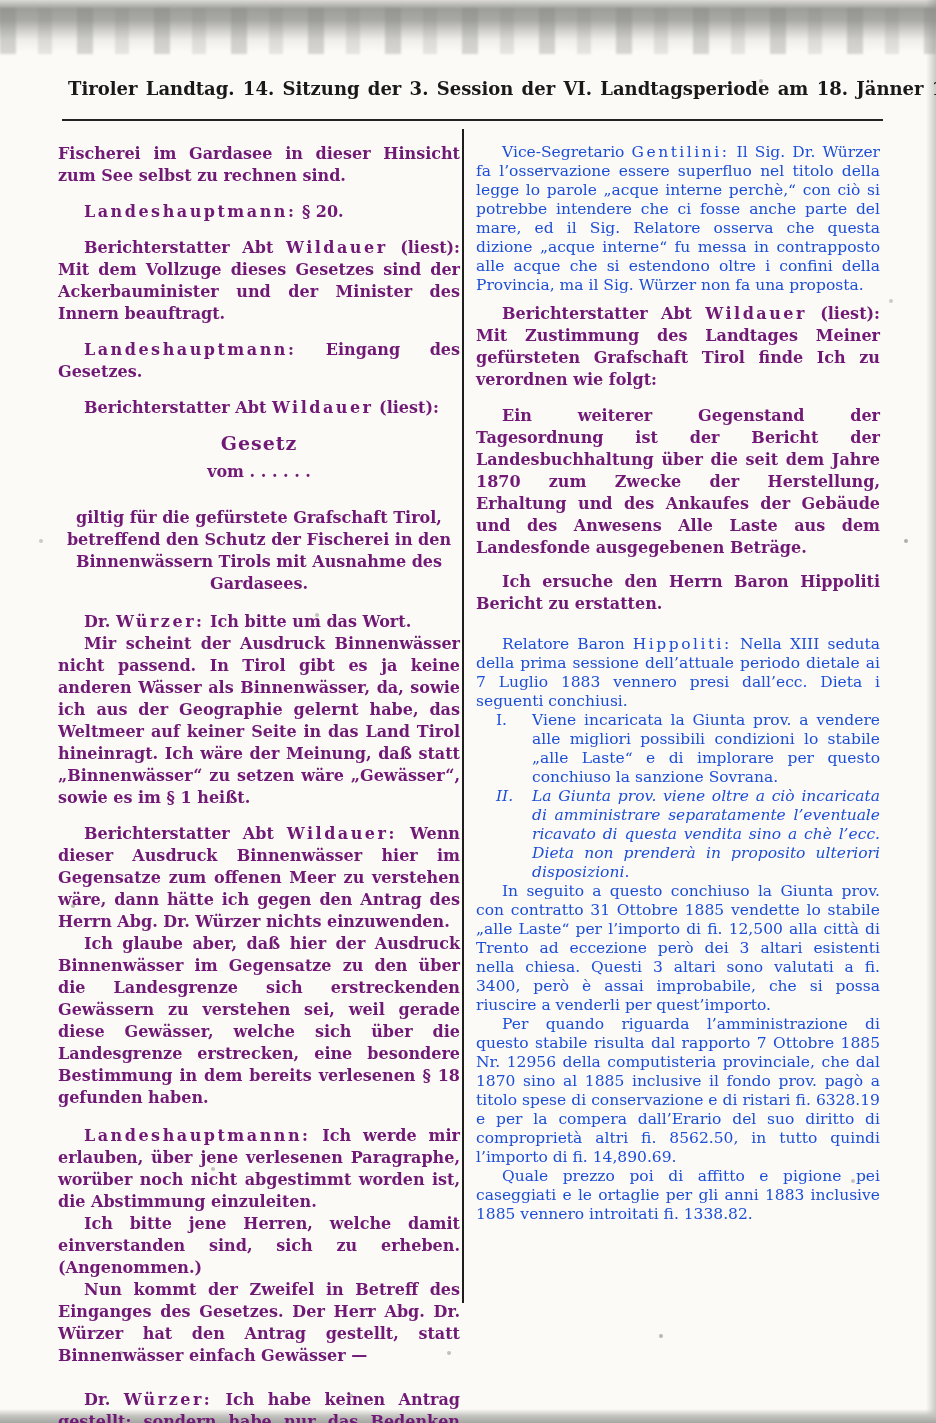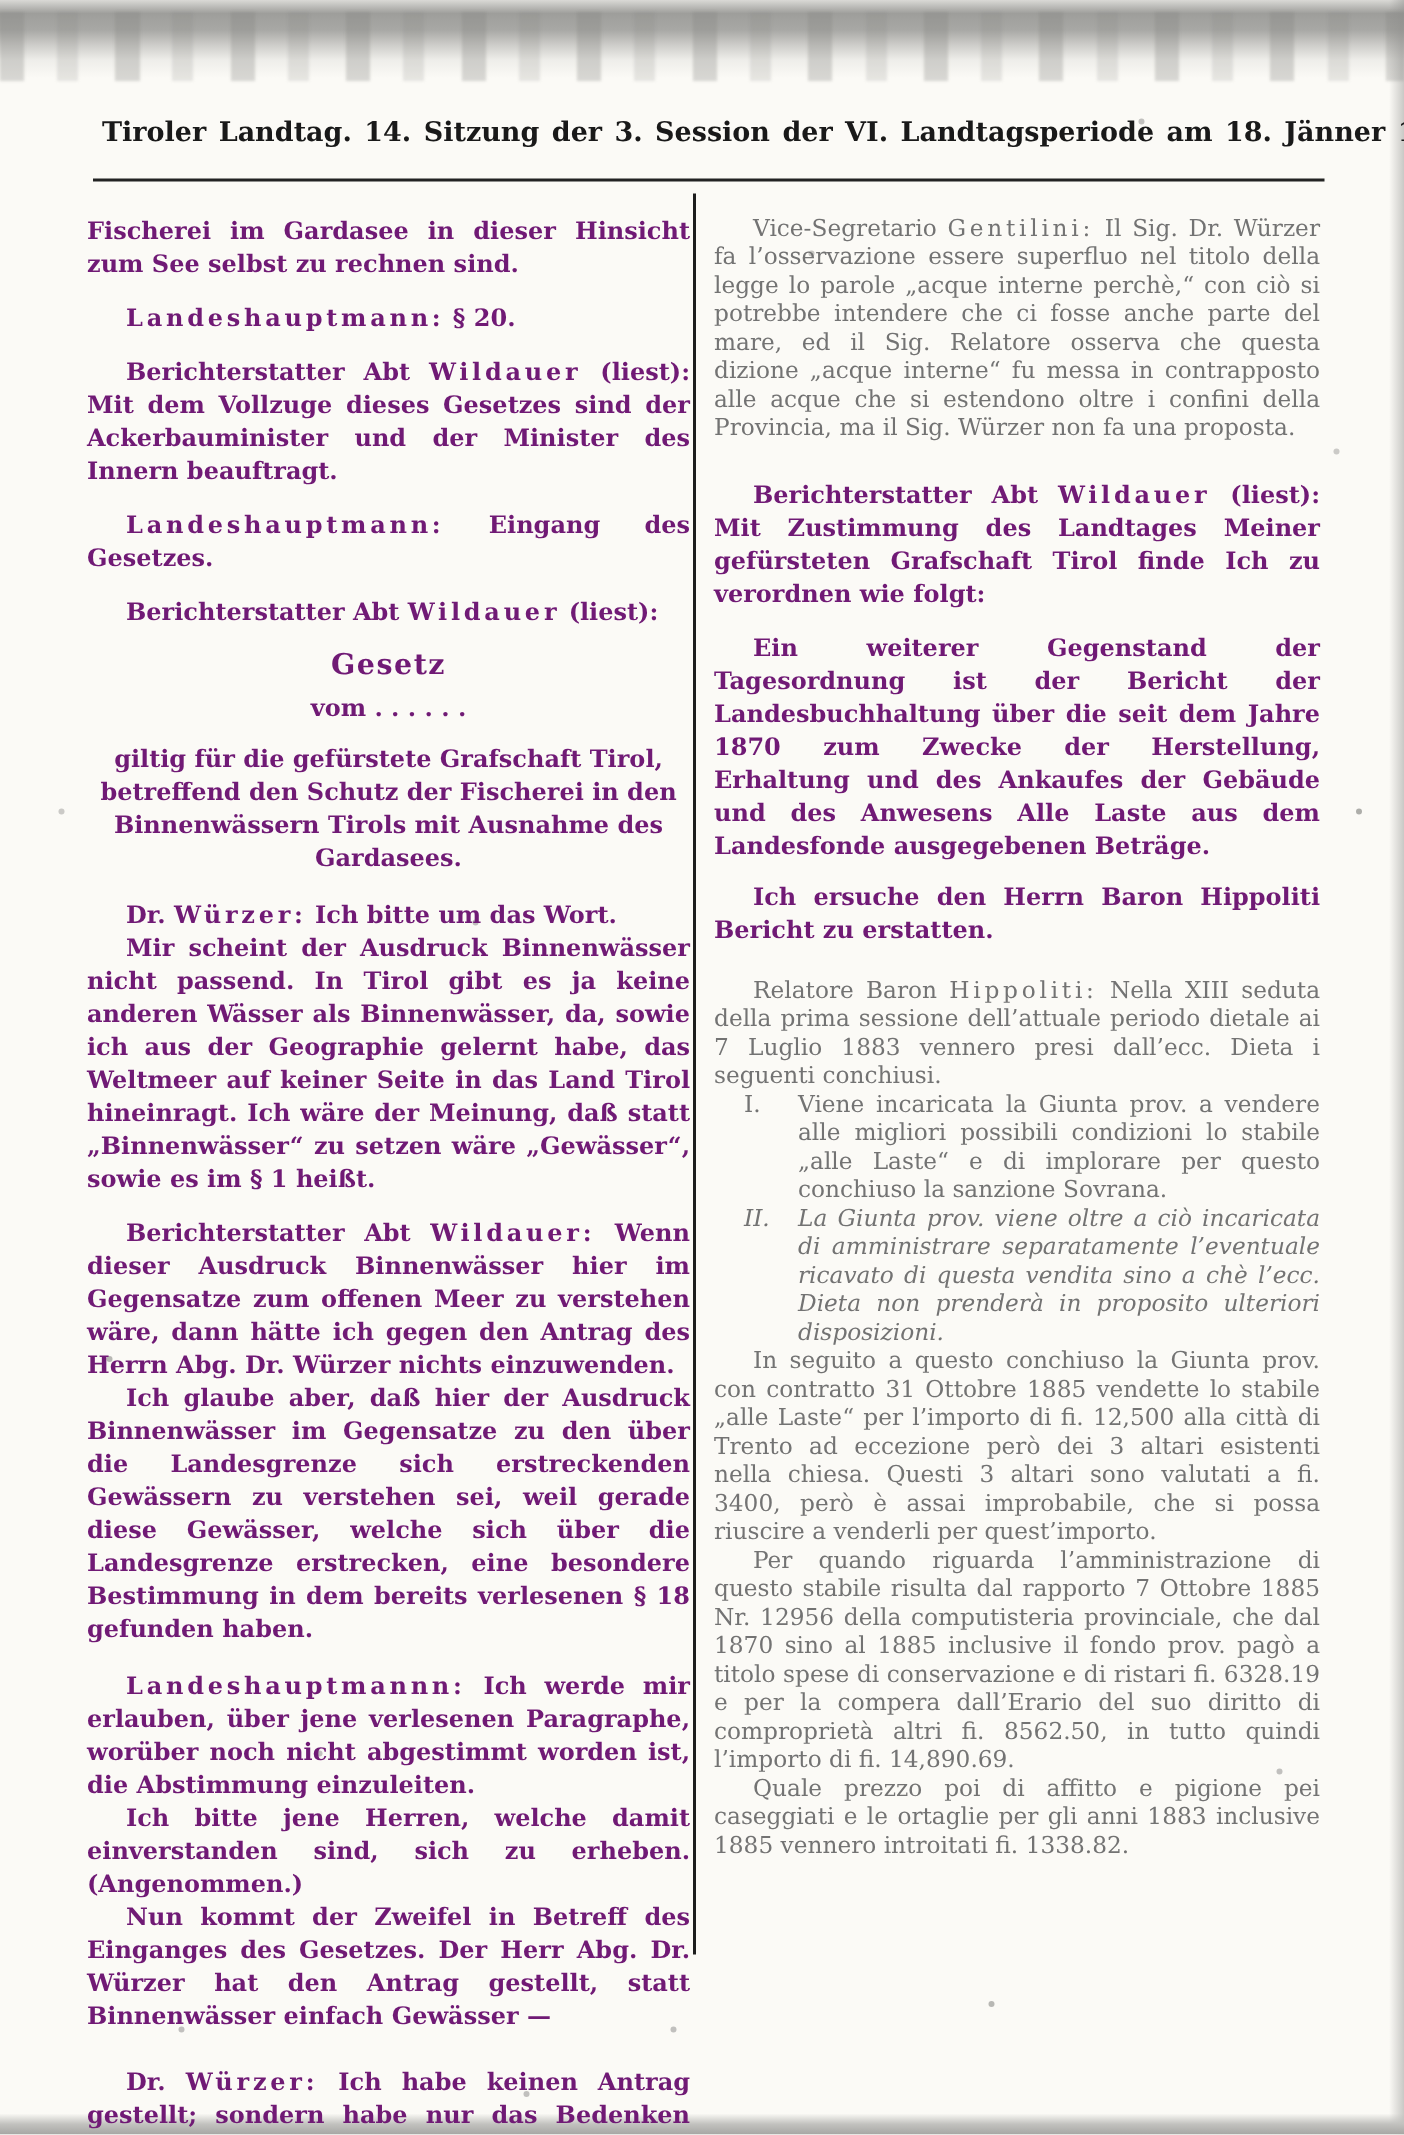--- a/index.html
+++ b/index.html
@@ -53,21 +53,21 @@
   }
   .col-divider{
     position:absolute;top:129px;left:462px;width:2px;height:1174px;background:#1d1d1d;
   }
   
   .col{position:absolute;top:143px;}
   .col-left{left:58px;width:402px;}
   .col-right{left:476px;width:404px;}
   .blk{margin:0;text-align:justify;}
   .de{font-weight:bold;color:#701a75;font-size:16px;line-height:22px;}
-  .it{font-weight:normal;color:#737373;font-size:15.5px;line-height:19.5px;}
+  .it{font-weight:normal;color:#1d4ed8;font-size:15.5px;line-height:19.5px;}
   .col-right .it{line-height:19px;}
   .p{text-indent:26px;}
   .p0{text-indent:0;}
   .c{text-align:center;text-indent:0;}
   .h{text-align:center;text-indent:0;font-size:19px;line-height:24px;letter-spacing:1px;}
   .li{padding-left:56px;text-indent:0;position:relative;}
   .li .marker{position:absolute;left:20px;top:0;}
   .spaced{letter-spacing:2.5px;}
 </style>
 </head>
@@ -88,33 +88,33 @@
   <div class="col-divider"></div>
 
   <div class="col col-left">
       <p class="blk p0 de" style="margin-top: 0px;">Fischerei im Gardasee in dieser Hinsicht zum See selbst zu rechnen sind.</p>
       <p class="blk p de" style="margin-top: 14px;"><span class="spaced">Landeshauptmann:</span> § 20.</p>
       <p class="blk p de" style="margin-top: 14px;">Berichterstatter Abt <span class="spaced">Wildauer</span> (liest): Mit dem Vollzuge dieses Gesetzes sind der Ackerbauminister und der Minister des Innern beauftragt.</p>
       <p class="blk p de" style="margin-top: 14px;"><span class="spaced">Landeshauptmann:</span> Eingang des Gesetzes.</p>
       <p class="blk p de" style="margin-top: 14px;">Berichterstatter Abt <span class="spaced">Wildauer</span> (liest):</p>
       <p class="blk h de" style="margin-top: 12px;">Gesetz</p>
       <p class="blk c de" style="margin-top: 6px;">vom  .   .   .   .   .   .</p>
-      <p class="blk c de" style="margin-top: 12px;">giltig für die gefürstete Grafschaft Tirol, betreffend den Schutz der Fischerei in den Binnenwässern Tirols mit Ausnahme des Gardasees.</p>
+      <p class="blk c de" style="margin-top: 24px;">giltig für die gefürstete Grafschaft Tirol, betreffend den Schutz der Fischerei in den Binnenwässern Tirols mit Ausnahme des Gardasees.</p>
       <p class="blk p de" style="margin-top: 16px;">Dr. <span class="spaced">Würzer:</span> Ich bitte um das Wort.</p>
       <p class="blk p de" style="margin-top: 0px;">Mir scheint der Ausdruck Binnenwässer nicht passend. In Tirol gibt es ja keine anderen Wässer als Binnenwässer, da, sowie ich aus der Geographie gelernt habe, das Weltmeer auf keiner Seite in das Land Tirol hineinragt. Ich wäre der Meinung, daß statt „Binnenwässer“ zu setzen wäre „Gewässer“, sowie es im § 1 heißt.</p>
       <p class="blk p de" style="margin-top: 14px;">Berichterstatter Abt <span class="spaced">Wildauer:</span> Wenn dieser Ausdruck Binnenwässer hier im Gegensatze zum offenen Meer zu verstehen wäre, dann hätte ich gegen den Antrag des Herrn Abg. Dr. Würzer nichts einzuwenden.</p>
       <p class="blk p de" style="margin-top: 0px;">Ich glaube aber, daß hier der Ausdruck Binnenwässer im Gegensatze zu den über die Landesgrenze sich erstreckenden Gewässern zu verstehen sei, weil gerade diese Gewässer, welche sich über die Landesgrenze erstrecken, eine besondere Bestimmung in dem bereits verlesenen § 18 gefunden haben.</p>
       <p class="blk p de" style="margin-top: 16px;"><span class="spaced">Landeshauptmannn:</span> Ich werde mir erlauben, über jene verlesenen Paragraphe, worüber noch nicht abgestimmt worden ist, die Abstimmung einzuleiten.</p>
       <p class="blk p de" style="margin-top: 0px;">Ich bitte jene Herren, welche damit einverstanden sind, sich zu erheben. (Angenommen.)</p>
       <p class="blk p de" style="margin-top: 0px;">Nun kommt der Zweifel in Betreff des Einganges des Gesetzes. Der Herr Abg. Dr. Würzer hat den Antrag gestellt, statt Binnenwässer einfach Gewässer —</p>
       <p class="blk p de" style="margin-top: 22px;">Dr. <span class="spaced">Würzer:</span> Ich habe keinen Antrag gestellt; sondern habe nur das Bedenken angeregt.</p>
     </div>
   <div class="col col-right">
       <p class="blk p it" style="margin-top: 0px;">Vice-Segretario <span class="spaced">Gentilini:</span> Il Sig. Dr. Würzer fa l’osservazione essere superfluo nel titolo della legge lo parole „acque interne perchè,“ con ciò si potrebbe intendere che ci fosse anche parte del mare, ed il Sig. Relatore osserva che questa dizione „acque interne“ fu messa in contrapposto alle acque che si estendono oltre i confini della Provincia, ma il Sig. Würzer non fa una proposta.</p>
-      <p class="blk p de" style="margin-top: 24px;">Berichterstatter Abt <span class="spaced">Wildauer</span> (liest): Mit Zustimmung des Landtages Meiner gefürsteten Grafschaft Tirol finde Ich zu verordnen wie folgt:</p>
+      <p class="blk p de" style="margin-top: 8px;">Berichterstatter Abt <span class="spaced">Wildauer</span> (liest): Mit Zustimmung des Landtages Meiner gefürsteten Grafschaft Tirol finde Ich zu verordnen wie folgt:</p>
       <p class="blk p de" style="margin-top: 14px;">Ein weiterer Gegenstand der Tagesordnung ist der Bericht der Landesbuchhaltung über die seit dem Jahre 1870 zum Zwecke der Herstellung, Erhaltung und des Ankaufes der Gebäude und des Anwesens Alle Laste aus dem Landesfonde ausgegebenen Beträge.</p>
       <p class="blk p de" style="margin-top: 12px;">Ich ersuche den Herrn Baron Hippoliti Bericht zu erstatten.</p>
       <p class="blk p it" style="margin-top: 20px;">Relatore Baron <span class="spaced">Hippoliti:</span> Nella XIII seduta della prima sessione dell’attuale periodo dietale ai 7 Luglio 1883 vennero presi dall’ecc. Dieta i seguenti conchiusi.</p>
       <p class="blk li it" style="margin-top: 0px;"><span class="marker">I.</span>Viene incaricata la Giunta prov. a vendere alle migliori possibili condizioni lo stabile „alle Laste“ e di implorare per questo conchiuso la sanzione Sovrana.</p>
       <p class="blk li it" style="margin-top: 0px; font-style: italic;"><span class="marker">II.</span>La Giunta prov. viene oltre a ciò incaricata di amministrare separatamente l’eventuale ricavato di questa vendita sino a chè l’ecc. Dieta non prenderà in proposito ulteriori disposizioni.</p>
       <p class="blk p it" style="margin-top: 0px;">In seguito a questo conchiuso la Giunta prov. con contratto 31 Ottobre 1885 vendette lo stabile „alle Laste“ per l’importo di fi. 12,500 alla città di Trento ad eccezione però dei 3 altari esistenti nella chiesa. Questi 3 altari sono valutati a fi. 3400, però è assai improbabile, che si possa riuscire a venderli per quest’importo.</p>
       <p class="blk p it" style="margin-top: 0px;">Per quando riguarda l’amministrazione di questo stabile risulta dal rapporto 7 Ottobre 1885 Nr. 12956 della computisteria provinciale, che dal 1870 sino al 1885 inclusive il fondo prov. pagò a titolo spese di conservazione e di ristari fi. 6328.19 e per la compera dall’Erario del suo diritto di comproprietà altri fi. 8562.50, in tutto quindi l’importo di fi. 14,890.69.</p>
       <p class="blk p it" style="margin-top: 0px;">Quale prezzo poi di affitto e pigione pei caseggiati e le ortaglie per gli anni 1883 inclusive 1885 vennero introitati fi. 1338.82.</p>
     </div>
 </div>

